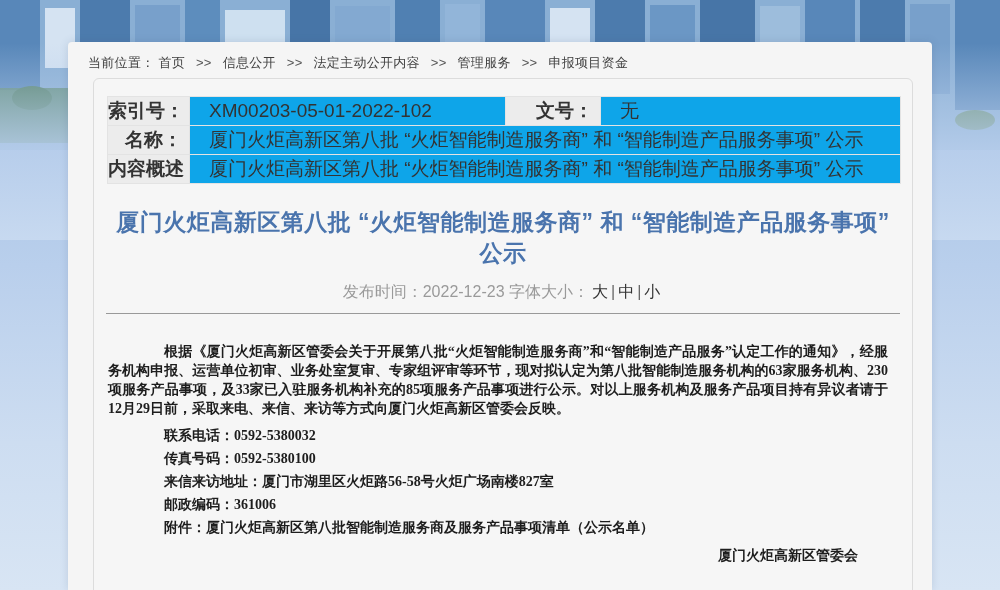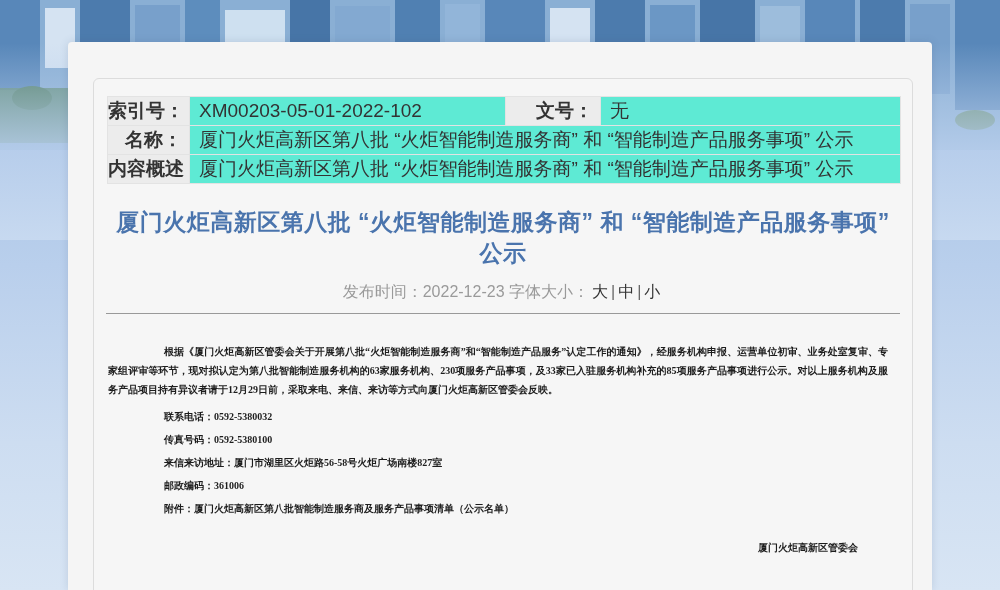--- a/index.html
+++ b/index.html
@@ -11,33 +11,33 @@
   .panel { position:absolute; left:68px; top:42px; width:864px; height:548px;
            background:#f5f5f5; border-radius:4px 4px 0 0; box-shadow:0 0 8px rgba(60,90,130,.18); }
   .breadcrumb { position:absolute; top:12px; left:20px; font-size:13px; color:#3f3f3f; letter-spacing:.3px; }
   .breadcrumb a { color:#3f3f3f; text-decoration:none; cursor:pointer; }
   .breadcrumb .sep { color:#555; margin:0 7px; }
   .card { position:absolute; left:25px; top:36px; width:820px; height:560px;
           background:#f6f6f6; border:1px solid #dcdcdc; border-radius:6px; }
   table.meta { border-collapse:collapse; margin:17px 12px 0 13px; width:793px; table-layout:fixed; }
   table.meta td { border:1px solid #e3e3e3; height:29px; font-size:19px; color:#333; overflow:hidden; white-space:nowrap; }
   td.lab { background:#ececec; text-align:right; font-weight:bold; padding-right:7px; }
-  td.val { background:#5eead4; text-align:left; padding-left:9px;margin-left:14px; }
+  td.val { background:#0ea5e9; text-align:left; padding-left:19px;margin-left:14px; }
   .title { margin:23px 16px 0; text-align:center; color:#4a74ad; font-weight:bold;
            font-size:23px; line-height:31px; letter-spacing:.5px; }
   .publine { margin-top:13px; text-align:center; font-size:16px; color:#9a9a9a; }
   .publine .szopt { color:#333; cursor:pointer; margin:0 3px; }
   .publine .pipe { color:#666; }
   .divider { border:none; border-top:1px solid #999; margin:10px 12px 0 12px; }
   .content { padding:28px 24px 0 14px; font-family:"Liberation Serif","DejaVu Serif",serif;
-             font-weight:bold; color:#1d1d1d; font-size:10px; }
+             font-weight:bold; color:#1d1d1d; font-size:14px; }
   .para { line-height:19px; text-align:justify; text-indent:56px; }
   .contact { margin:6px 0 0 56px; line-height:17px; }
   .contact.first { margin-top:9px; }
-  .sig { margin-top:22px; text-align:right; padding-right:30px; line-height:17px; }
+  .sig { margin-top:11px; text-align:right; padding-right:30px; line-height:17px; }
 </style>
 </head>
 <body>
 
 <div class="screen">
 
   <svg class="banner" viewBox="0 0 1000 240" preserveAspectRatio="none" aria-hidden="true">
     <defs>
       <linearGradient id="fade" x1="0" y1="0" x2="0" y2="1">
         <stop offset="0.18" stop-color="#b9cfec" stop-opacity="0"></stop>
@@ -72,20 +72,32 @@
     <ellipse cx="262" cy="100" rx="16" ry="9" fill="#3e7044"></ellipse>
     <ellipse cx="522" cy="112" rx="18" ry="9" fill="#58814f"></ellipse>
     <ellipse cx="622" cy="118" rx="16" ry="8" fill="#3e7044"></ellipse>
     <ellipse cx="975" cy="120" rx="20" ry="10" fill="#58814f"></ellipse>
     <rect x="0" y="0" width="1000" height="160" fill="#9fc0e2" opacity="0.22"></rect>
     <rect x="0" y="0" width="1000" height="240" fill="url(#fade)"></rect>
   </svg>
 
   <div class="panel">
 
+    <div class="breadcrumb">
+      <span>当前位置：</span>
+      <a>首页</a>
+      <span class="sep">&gt;&gt;</span>
+      <a>信息公开</a>
+      <span class="sep">&gt;&gt;</span>
+      <a>法定主动公开内容</a>
+      <span class="sep">&gt;&gt;</span>
+      <a>管理服务</a>
+      <span class="sep">&gt;&gt;</span>
+      <a>申报项目资金</a>
+    </div>
 
     <div class="card">
 
       <table class="meta">
         <colgroup>
             <col style="width:82px">
             <col style="width:316px">
             <col style="width:95px">
             <col style="width:300px">
           </colgroup>

